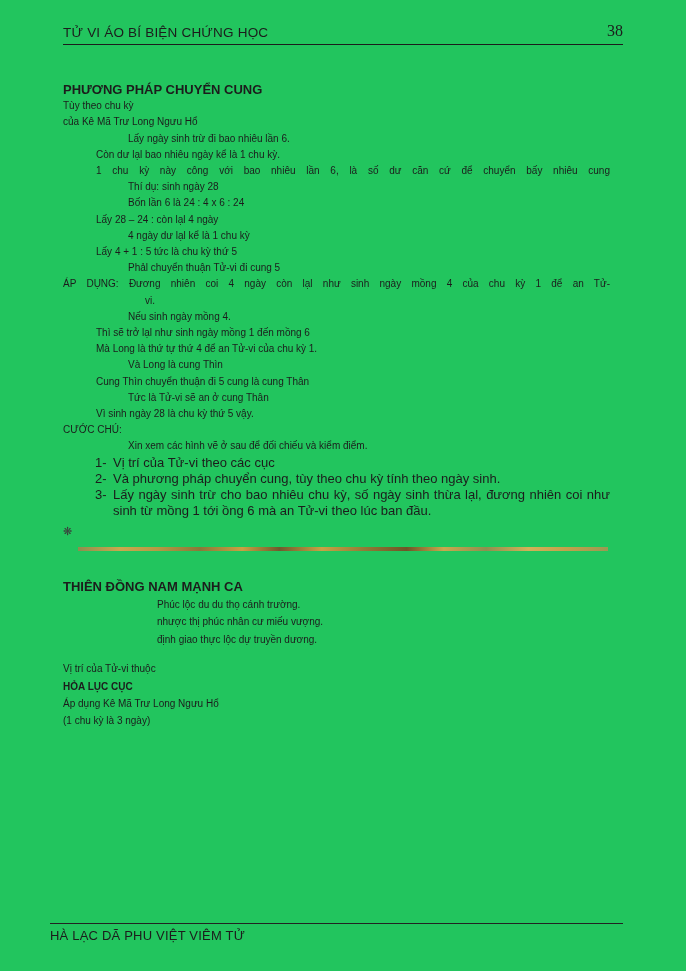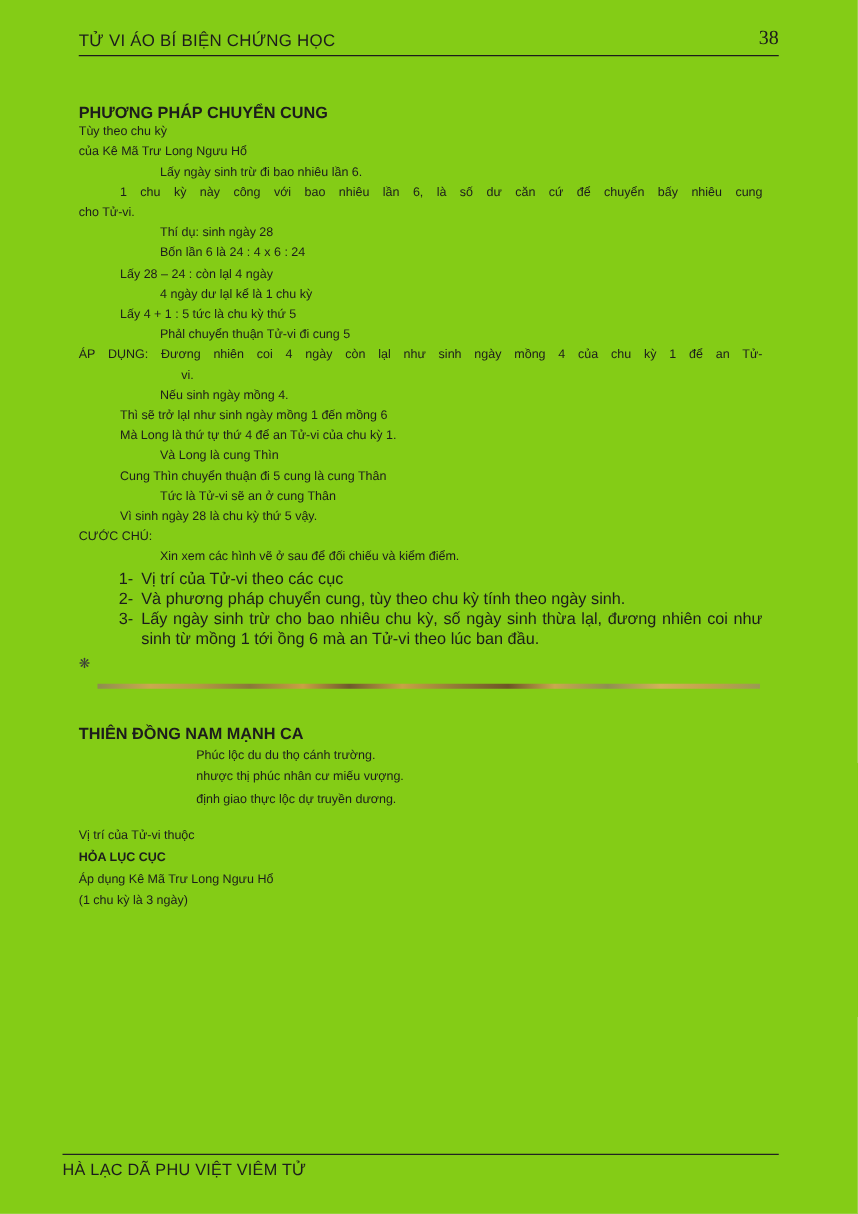--- a/index.html
+++ b/index.html
@@ -3,21 +3,21 @@
 <meta charset="utf-8">
 <style>
   html,body{margin:0;padding:0;}
   body{
     background:#e8e8e8;
     font-family:"Liberation Sans","DejaVu Sans",sans-serif;
   }
   .page{
     position:relative;
     width:686px;height:971px;
-    background:#84cc16;
+    background:#22c55e;
     color:#1c1c1c;
     overflow:hidden;
   }
   
   .hdr{
     position:absolute;top:22px;left:63px;right:63px;
     display:flex;justify-content:space-between;align-items:flex-end;
   }
   .hdr .title{font-size:13.5px;letter-spacing:.2px;}
   .hdr .pagenum{font-family:"Liberation Serif","DejaVu Serif",serif;font-size:16px;}
@@ -65,22 +65,22 @@
   </div>
   <div class="hdr-rule"></div>
 
   <div class="main">
     <div class="h1">PHƯƠNG PHÁP CHUYỂN CUNG</div>
 
     <div id="s1-lines">
         <div class="line ind0">Tùy theo chu kỳ</div>
         <div class="line ind0">của Kê Mã Trư Long Ngưu Hổ</div>
         <div class="line ind2">Lấy ngày sinh trừ đi bao nhiêu lần 6.</div>
+        <div class="line ind1">Còn dư lạl bao nhiêu ngày kể là 1 chu kỳ.</div>
         <div class="line ind1 j">1 chu kỳ này công với bao nhiêu lần 6, là số dư căn cứ để chuyển bấy nhiêu cung</div>
-        <div class="line ind0">cho Tử-vi.</div>
         <div class="line ind2">Thí dụ: sinh ngày 28</div>
         <div class="line ind2">Bốn lần 6 là 24 : 4 x 6 : 24</div>
         <div class="line ind1">Lấy 28 – 24 : còn lạl 4 ngày</div>
         <div class="line ind2">4 ngày dư lạl kể là 1 chu kỳ</div>
         <div class="line ind1">Lấy 4 + 1 : 5 tức là chu kỳ thứ 5</div>
         <div class="line ind2">Phảl chuyển thuận Tử-vi đi cung 5</div>
         <div class="line ind0 j">ÁP DỤNG: Đương nhiên coi 4 ngày còn lạl như sinh ngày mồng 4 của chu kỳ 1 để an Tử-</div>
         <div class="line ind3">vi.</div>
         <div class="line ind2">Nếu sinh ngày mồng 4.</div>
         <div class="line ind1">Thì sẽ trở lạl như sinh ngày mồng 1 đến mồng 6</div>

